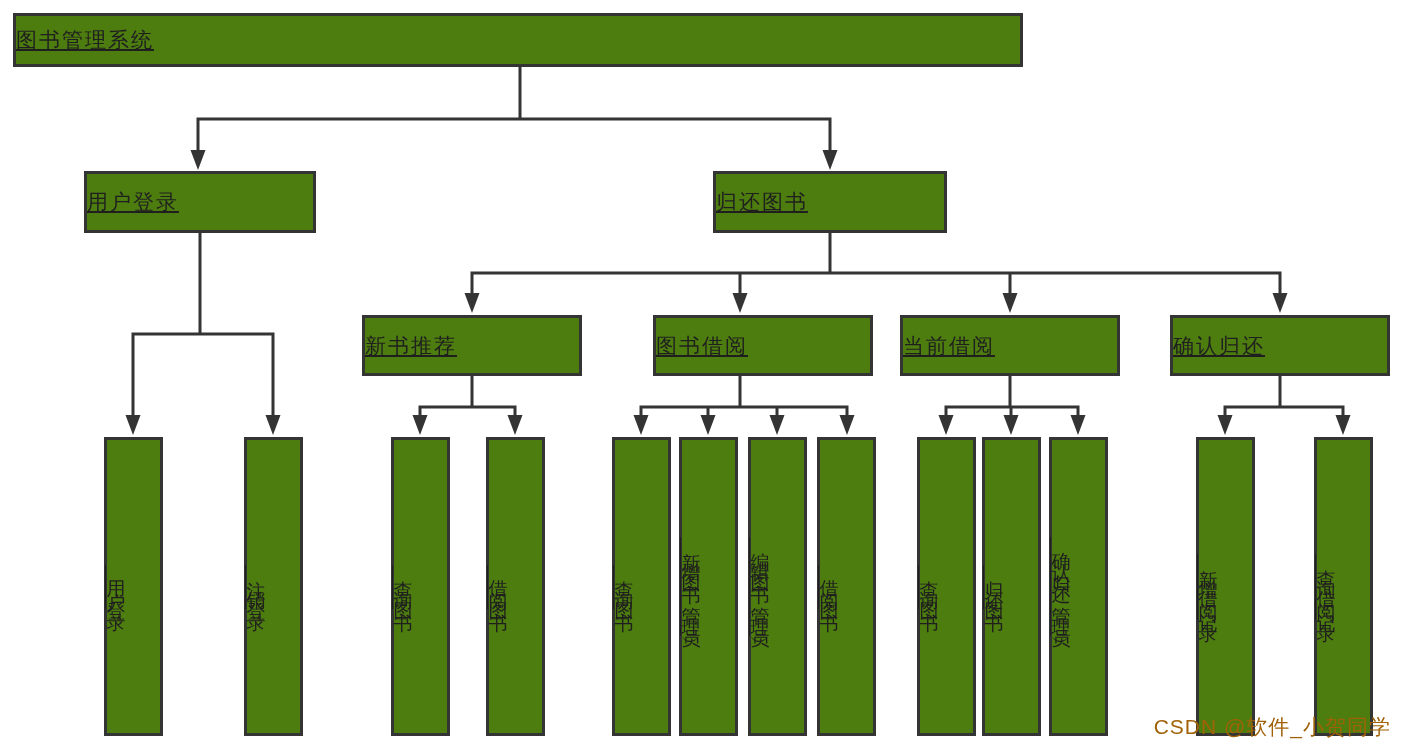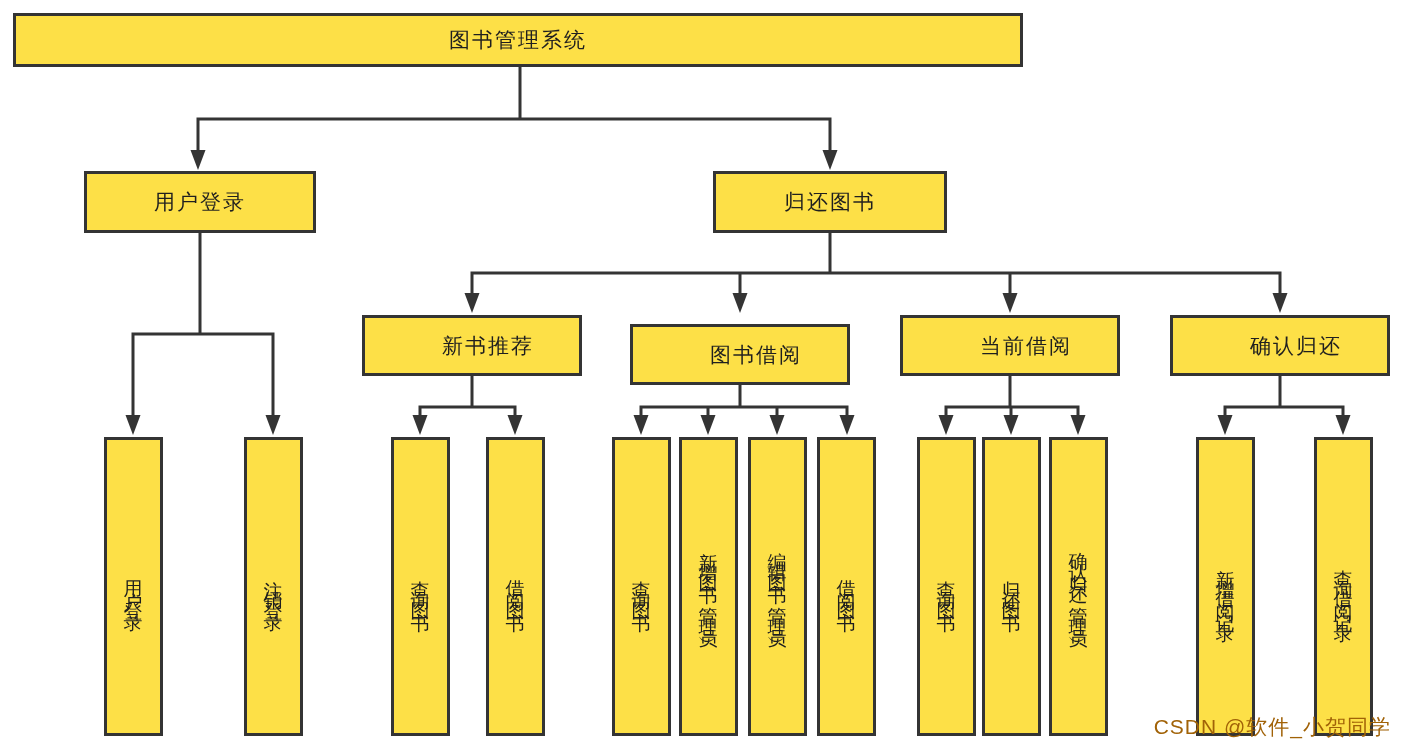--- a/index.html
+++ b/index.html
@@ -17,27 +17,27 @@
   }
   .wires {
     position: absolute;
     left: 0;
     top: 0;
     z-index: 0;
   }
   .node {
     position: absolute;
     box-sizing: border-box;
-    background: #fde047;
+    background: #4d7c0f;
     border: 3px solid #343434;
     color: #1f1f1f;
     display: flex;
     align-items: center;
-    justify-content: center;
     z-index: 1;
+    text-decoration: underline;
   }
   .h-label {
     font-size: 21px;
     letter-spacing: 2px;
     white-space: nowrap;
   }
   .leaf {
     width: 59px;
     height: 299px;
   }
@@ -45,23 +45,23 @@
     writing-mode: vertical-rl;
     text-orientation: mixed;
     font-size: 19px;
     line-height: 1;
     letter-spacing: 11px;
     white-space: nowrap;
   }
   .root-box    { left: 13px;   top: 13px;  width: 1010px; height: 54px; }
   .l2-a        { left: 84px;   top: 171px; width: 232px;  height: 62px; }
   .l2-b        { left: 713px;  top: 171px; width: 234px;  height: 62px; }
-  .l3          { top: 315px;   width: 220px; height: 61px; padding-left: 32px; }
+  .l3          { top: 315px;   width: 220px; height: 61px; }
   .l3-a        { left: 362px; }
-  .l3-b        { left: 630px; margin-top: 9px; }
+  .l3-b        { left: 653px; }
   .l3-c        { left: 900px; }
   .l3-d        { left: 1170px; }
   .leaf        { top: 437px; }
   .lf-1  { left: 104px; }
   .lf-2  { left: 244px; }
   .lf-3  { left: 391px; }
   .lf-4  { left: 486px; }
   .lf-5  { left: 612px; }
   .lf-6  { left: 679px; }
   .lf-7  { left: 748px; }

